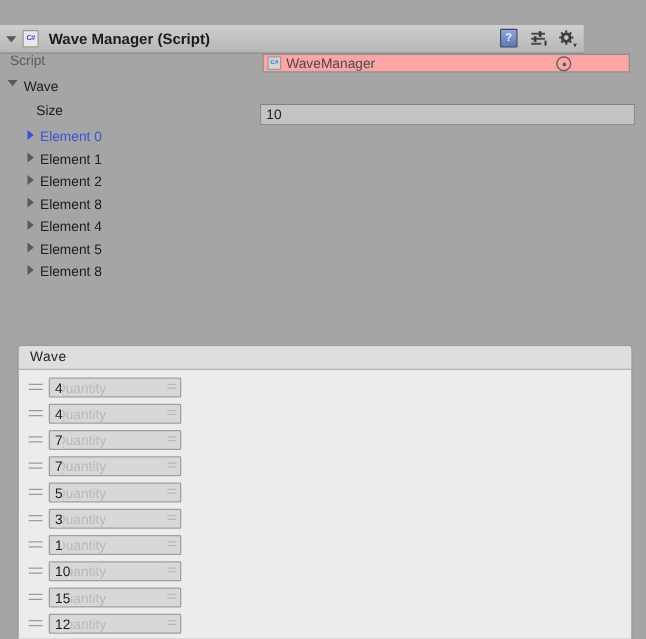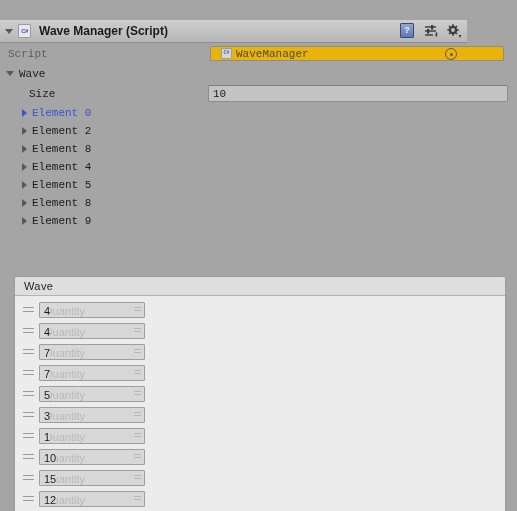--- a/index.html
+++ b/index.html
@@ -60,32 +60,32 @@
   .ic-help {
     width:14px;height:15px;border:1px solid #3a4a6b;
     background:linear-gradient(#8fa8d8,#5d78b5);
     border-radius:1px;
     display:flex;align-items:center;justify-content:center;
     font-size:9px;font-weight:bold;color:#eef2fb;line-height:1;
   }
   .ic-preset svg, .ic-gear svg { display:block; }
 
   
-  .row { height:18px; display:flex; align-items:center; position:relative;font-family:Liberation Mono, monospace; }
+  .row { height:18px; display:flex; position:relative; }
   .lbl { color:#1c1c1c; font-size:11px; }
   .lbl.dim { color:#5d5d5d; }
   .lbl.blue { color:#3a52d8; }
 
   .field-col { position:absolute; left:210px; right:8px; }
 
   
   .objfield {
-    height:15px; background:#eab308;
+    height:15px; background:#fca5a5;
     border:1px solid #8e8e8e; border-radius:1px;
-    display:flex; align-items:center; padding-left:10px;
+    display:flex; align-items:center; padding-left:3px;
     color:#4a4a4a; font-size:11px;
     width:294px;
   }
   .objfield .mini-cs {
     width:11px;height:11px;margin-right:4px;border-radius:1px;
     background:#d6d6d6;border:1px solid #9c9c9c;
     display:flex;align-items:center;justify-content:center;
     font-size:5px;font-weight:bold;color:#4a6bbf;line-height:1;
   }
   .obj-select {
@@ -236,41 +236,41 @@
     </div>
   </div>
 
   <div id="element-list">
       <div class="row">
         <div class="foldout-tri blue" style="margin-left: 22px;"></div>
         <div class="lbl blue">Element 0</div>
       </div>
       <div class="row">
         <div class="foldout-tri" style="margin-left: 22px;"></div>
+        <div class="lbl">Element 1</div>
+      </div>
+      <div class="row">
+        <div class="foldout-tri" style="margin-left: 22px;"></div>
         <div class="lbl">Element 2</div>
       </div>
       <div class="row">
         <div class="foldout-tri" style="margin-left: 22px;"></div>
         <div class="lbl">Element 8</div>
       </div>
       <div class="row">
         <div class="foldout-tri" style="margin-left: 22px;"></div>
         <div class="lbl">Element 4</div>
       </div>
       <div class="row">
         <div class="foldout-tri" style="margin-left: 22px;"></div>
         <div class="lbl">Element 5</div>
       </div>
       <div class="row">
         <div class="foldout-tri" style="margin-left: 22px;"></div>
         <div class="lbl">Element 8</div>
-      </div>
-      <div class="row">
-        <div class="foldout-tri" style="margin-left: 22px;"></div>
-        <div class="lbl">Element 9</div>
       </div>
     </div>
 
   <div class="rl">
     <div class="rl-header">Wave</div>
     <div class="rl-body" id="rl-body">
         <div class="rl-row">
           <div class="drag">
             <i></i>
             <i></i>

